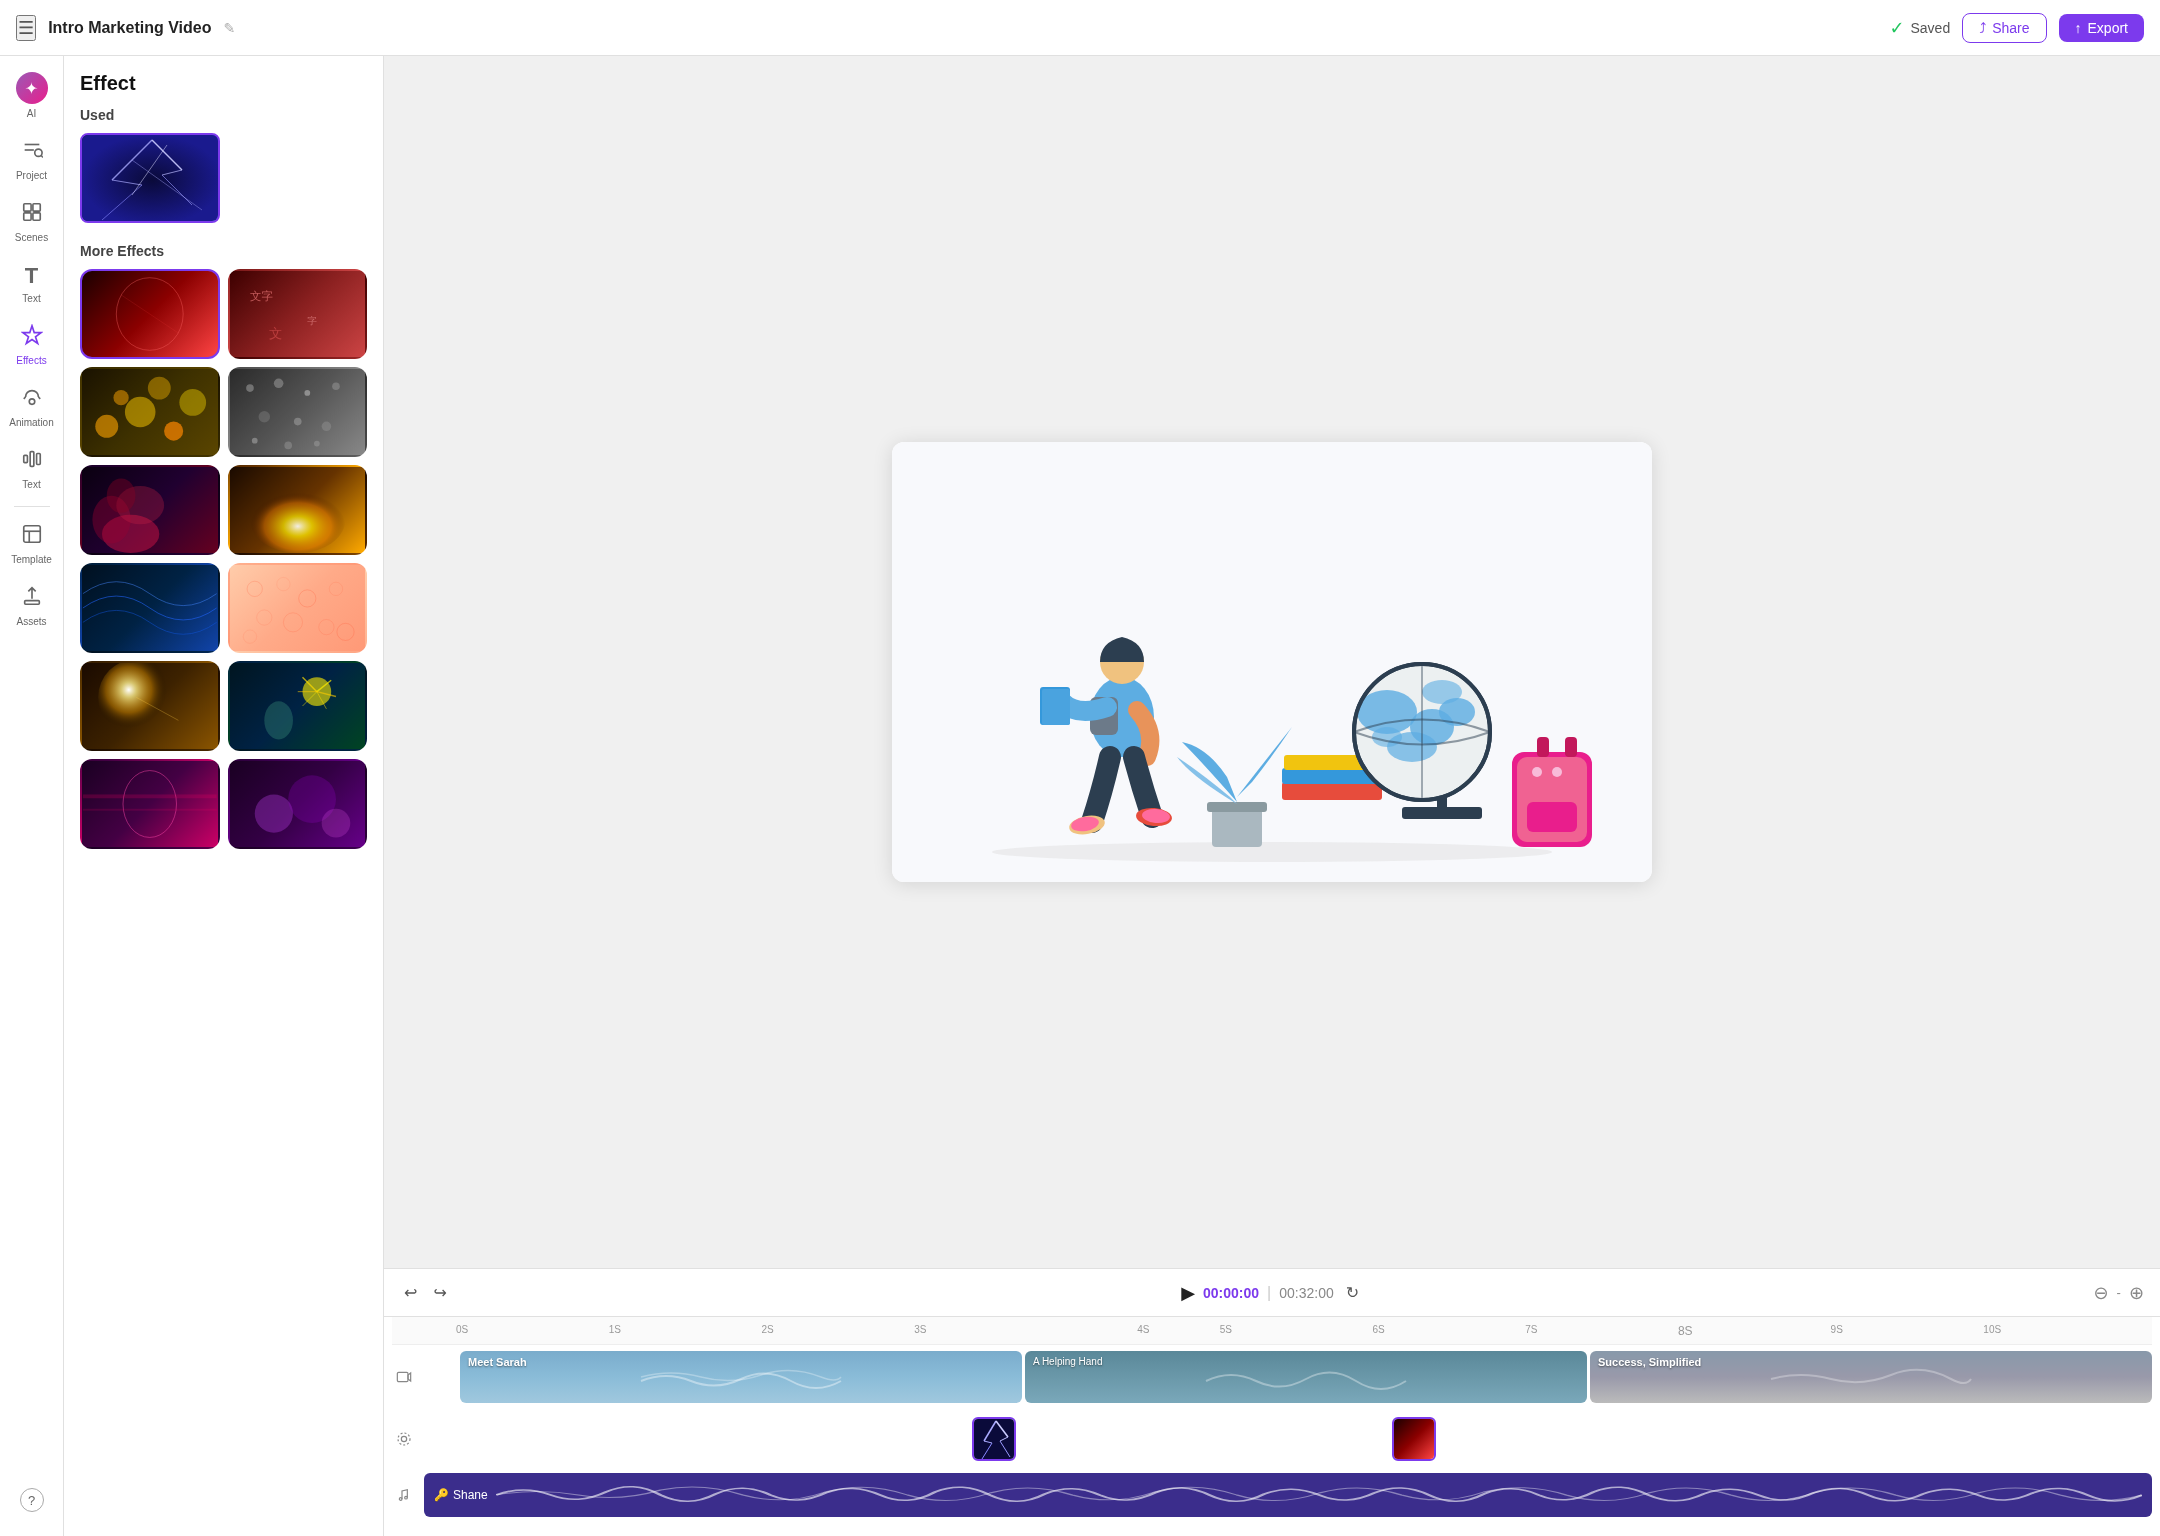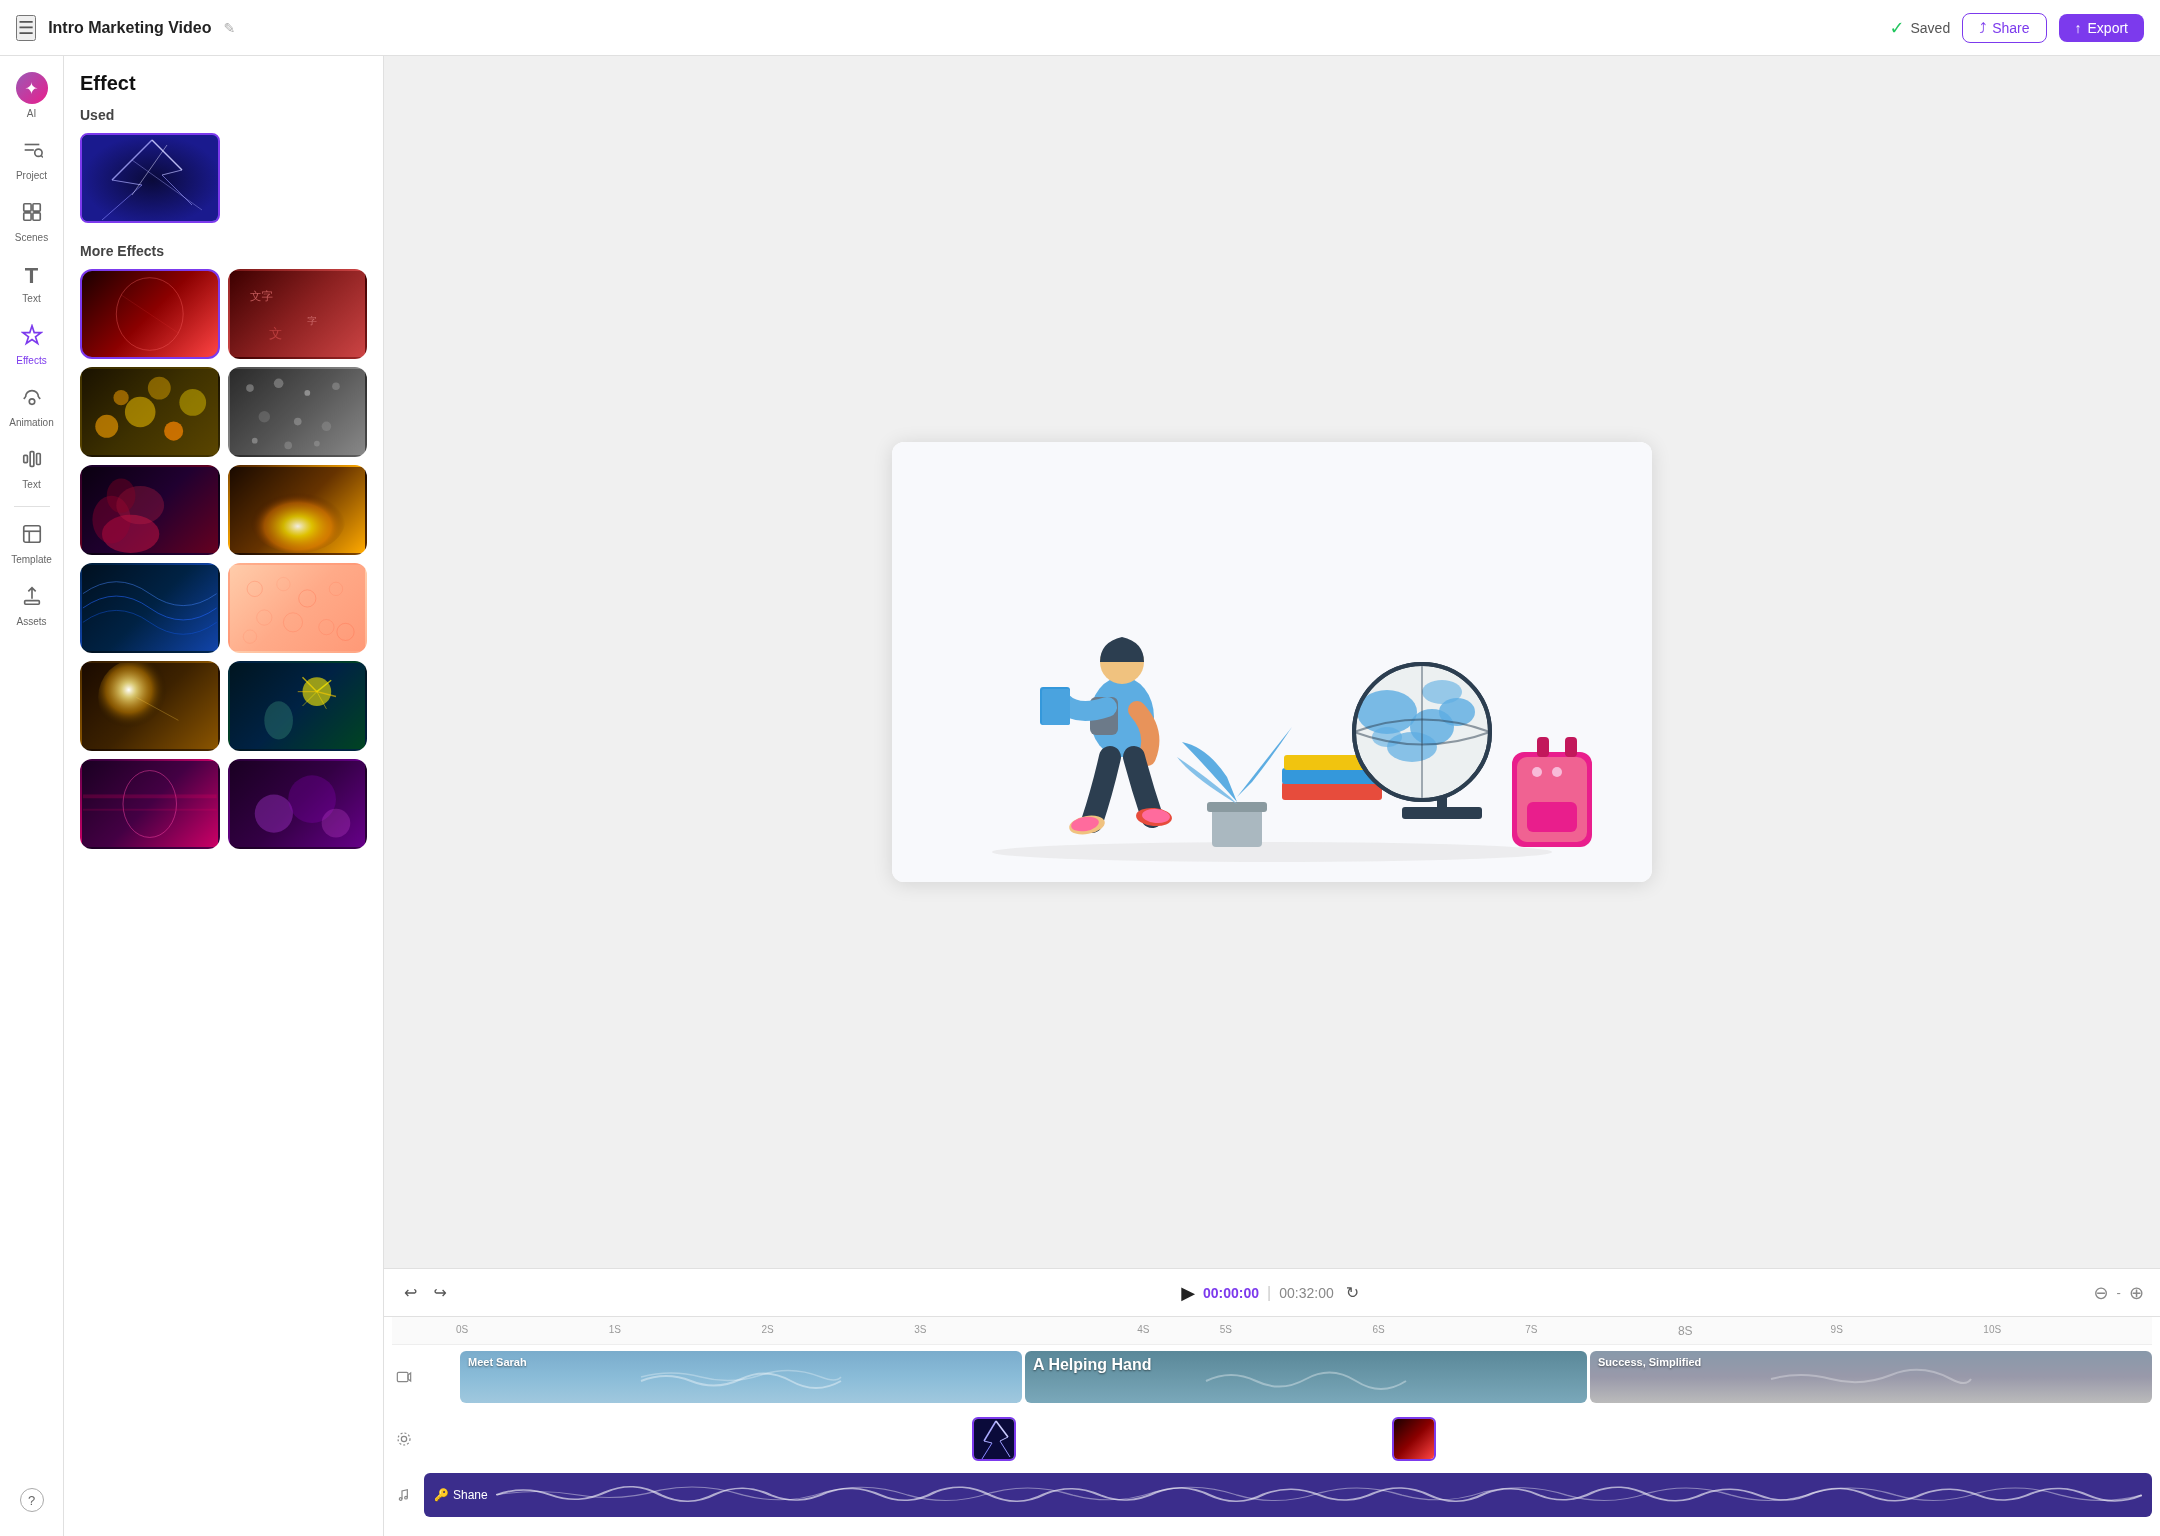--- a/index.html
+++ b/index.html
@@ -542,21 +542,21 @@
 
             <div style="flex:1;height:52px;border-radius:6px;overflow:hidden;position:relative;background:linear-gradient(180deg,#7aaccc,#8abcd8,#a0c8de);">
               <span style="position:absolute;top:5px;left:8px;font-size:11px;font-weight:600;color:#fff;text-shadow:0 1px 2px rgba(0,0,0,0.5);z-index:2;">Meet Sarah</span>
               <svg width="100%" height="100%" viewBox="0 0 200 52" style="position:absolute;top:0;left:0;">
                 <path d="M0 30 Q25 20 50 30 Q75 40 100 28 Q125 16 150 30 Q175 44 200 30" stroke="rgba(255,255,255,0.4)" stroke-width="2" fill="none"></path>
                 <path d="M0 26 Q30 18 60 26 Q90 34 120 24 Q150 14 180 26 Q195 32 200 26" stroke="rgba(255,255,255,0.3)" stroke-width="1.5" fill="none"></path>
               </svg>
             </div>
 
             <div style="flex:1;height:52px;border-radius:6px;overflow:hidden;position:relative;background:linear-gradient(180deg,#5a8899,#6a98a9,#7aa8ba);">
-              <span style="position:absolute;top:5px;left:8px;font-size:16px;font-weight:700;color:#fff;text-shadow:0 1px 2px rgba(0,0,0,0.5);z-index:2;">A Helping Hand</span>
+              <span style="position:absolute;top:5px;left:8px;font-size:10px;font-weight:400;color:#fff;text-shadow:0 1px 2px rgba(0,0,0,0.5);z-index:2;">A Helping Hand</span>
               <svg width="100%" height="100%" viewBox="0 0 200 52" style="position:absolute;top:0;left:0;">
                 <path d="M0 30 Q25 18 50 30 Q75 42 100 28 Q125 14 150 30 Q175 46 200 30" stroke="rgba(255,255,255,0.35)" stroke-width="2" fill="none"></path>
               </svg>
             </div>
 
             <div style="flex:1;height:52px;border-radius:6px;overflow:hidden;position:relative;background:linear-gradient(180deg,#8899aa,#9999aa,#bbbbbb);">
               <span style="position:absolute;top:5px;left:8px;font-size:11px;font-weight:600;color:#fff;text-shadow:0 1px 2px rgba(0,0,0,0.5);z-index:2;">Success, Simplified</span>
               <svg width="100%" height="100%" viewBox="0 0 200 52" style="position:absolute;top:0;left:0;">
                 <path d="M0 28 Q30 20 60 28 Q90 36 120 24 Q150 12 180 28 Q195 36 200 28" stroke="rgba(255,255,255,0.3)" stroke-width="2" fill="none"></path>
               </svg>

